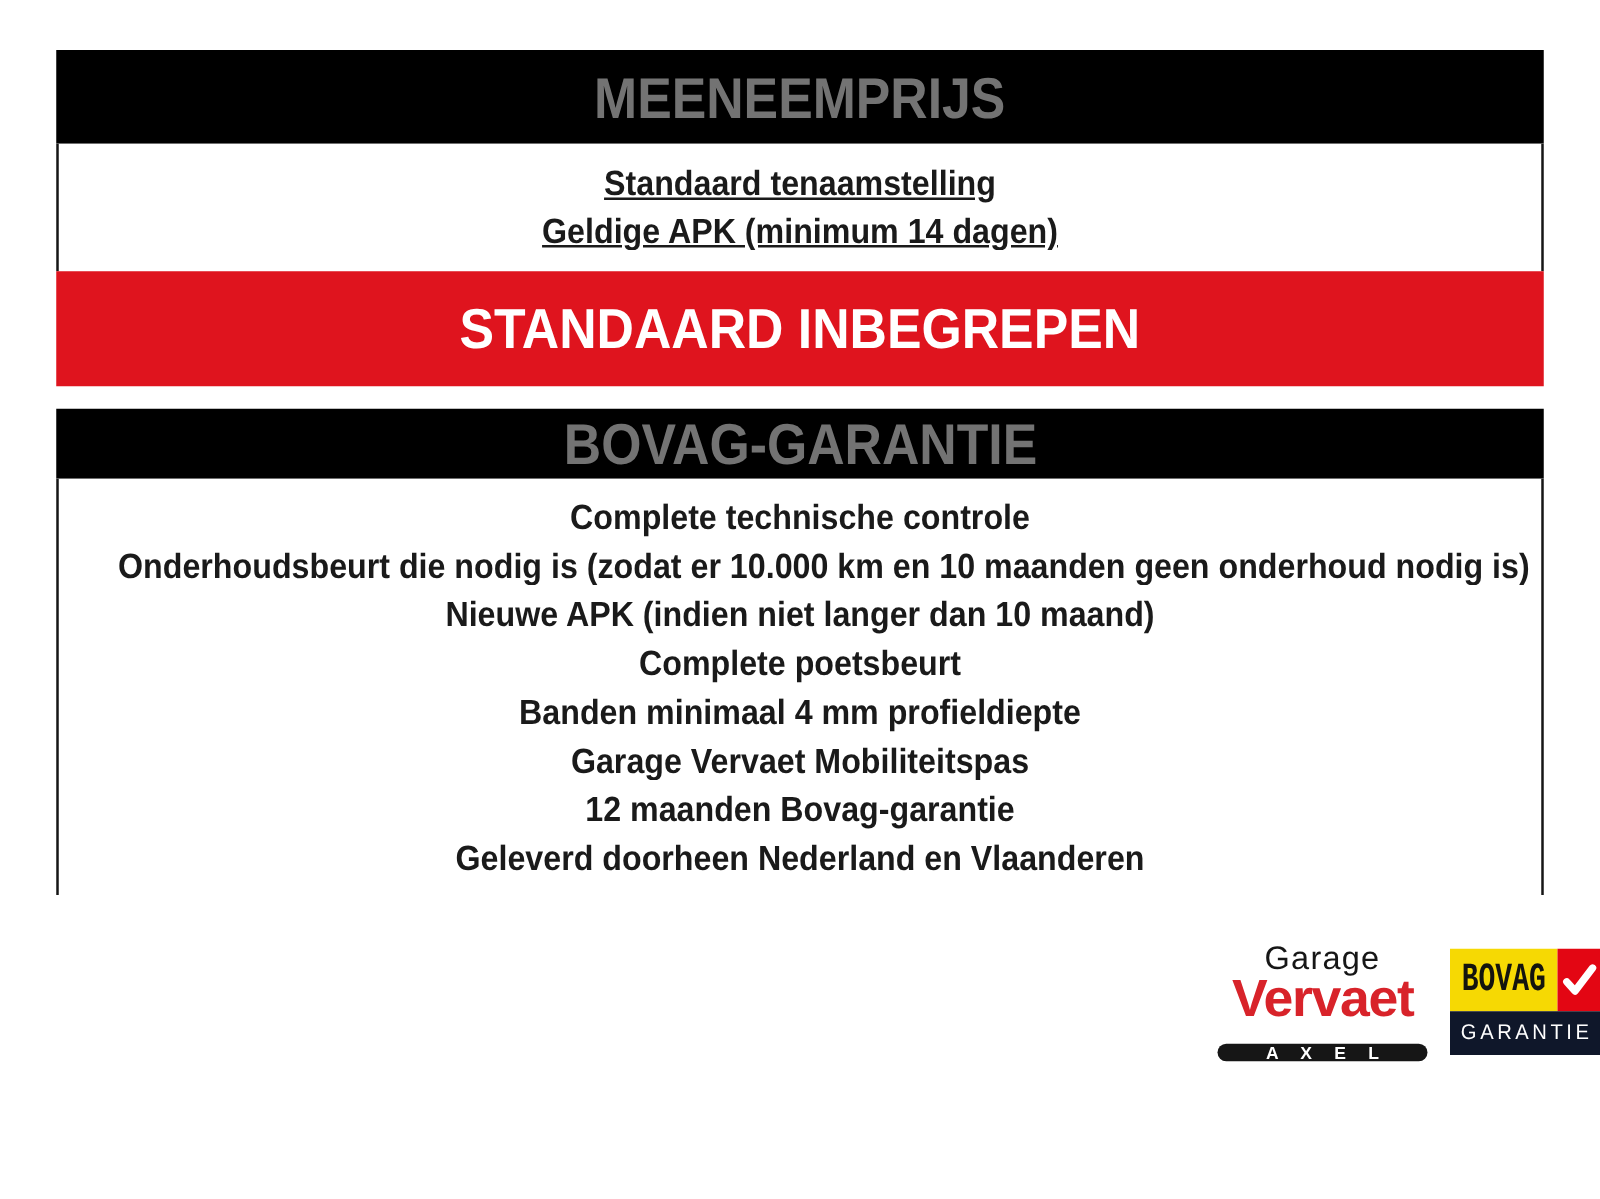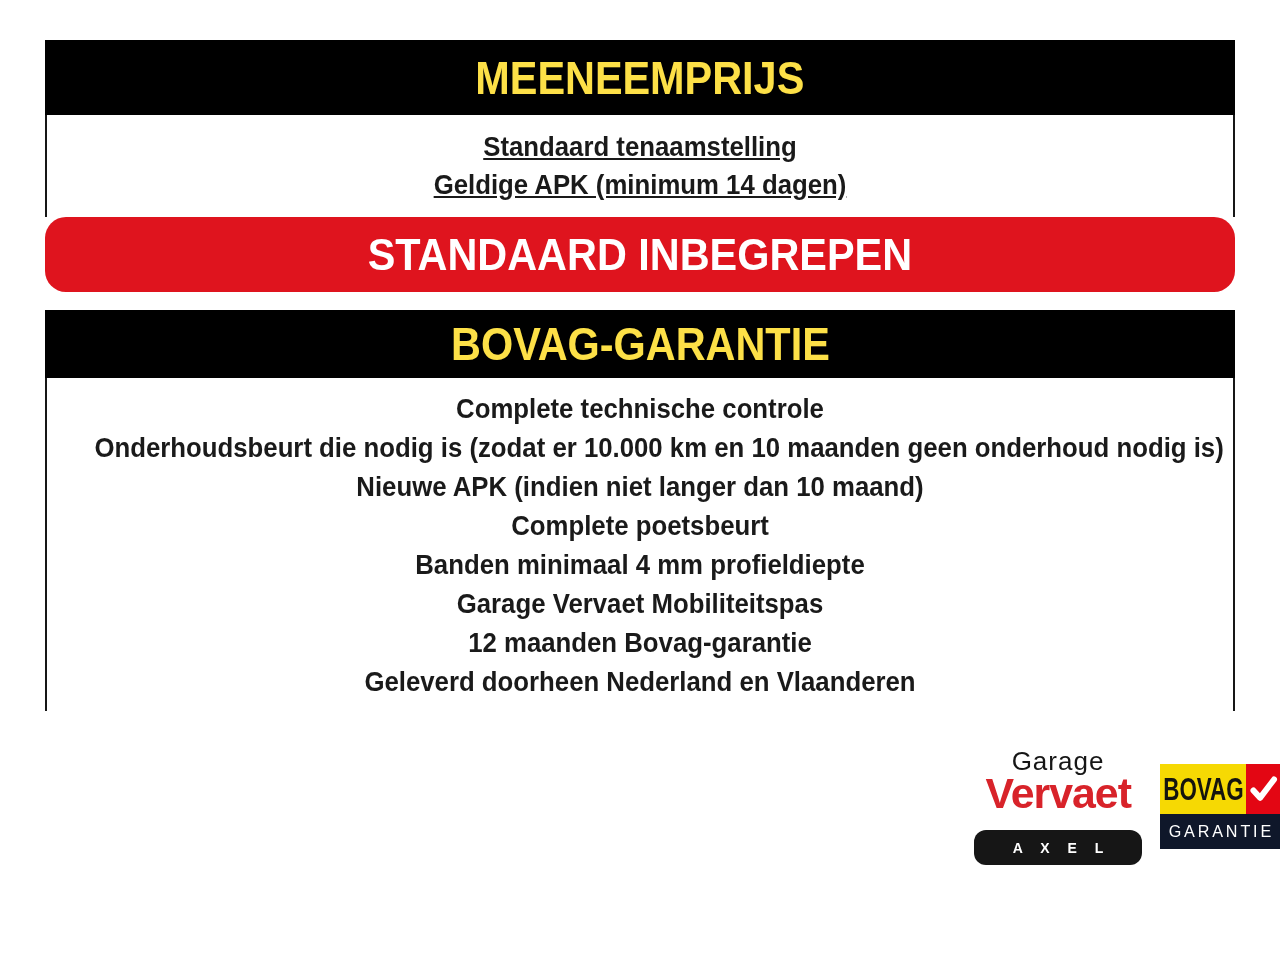--- a/index.html
+++ b/index.html
@@ -15,25 +15,25 @@
     background: #ffffff;
   }
   .card {
     width: 1190px;
     margin: 0 auto;
   }
   .card + .card { margin-top: 18px; }
 
   .card-header {
     background: #000000;
-    color: #fde047;
+    color: #737373;
     display: flex; align-items: center; justify-content: center;
   }
   .card-header.h1 { height: 75px; }
-  .card-header.h2 { height: 68px; }
+  .card-header.h2 { height: 56px; }
   .card-header .hd-text {
     font-size: 46px;
     font-weight: 700;
     letter-spacing: 0px;
     transform: scaleX(0.90);
     white-space: nowrap;
   }
 
   .card-body {
     background: #ffffff;
@@ -52,21 +52,21 @@
     transform: scaleX(0.92);
     color: #1a1a1a;
   }
   .card-body.b2 .body-line { line-height: 39px; }
 
   .card-banner {
     background: #df141e;
     color: #ffffff;
     display: flex; align-items: center; justify-content: center;
   }
-  .card-banner.r1 { height: 75px; border-radius: 21px; }
+  .card-banner.r1 { height: 92px; }
   .card-banner.r2 { height: 76px; }
   .card-banner .bn-text {
     font-size: 45px;
     font-weight: 700;
     transform: scaleX(0.92);
     white-space: nowrap;
   }
 
   .footer {
     margin-top: 37px;
@@ -93,38 +93,38 @@
     font-weight: 700;
     color: #d8232a;
     letter-spacing: -1px;
     line-height: 40px;
     transform: scaleX(1.02);
   }
   .gv-pill {
     margin-top: 16px;
     background: #161616;
     border-radius: 12px;
-    width: 168px; height: 35px;
+    width: 168px; height: 14px;
     display: flex; align-items: center; justify-content: center;
   }
   .gv-pill-text {
     color: #ffffff;
     font-size: 14px;
     font-weight: 700;
     letter-spacing: 7px;
     text-indent: 7px;
     line-height: 14px;
   }
 
   
   .bovag-logo {
     width: 120px; height: 85px;
     display: flex; flex-direction: column;
   }
-  .bovag-top { display: flex; height: 50px; }
+  .bovag-top { display: flex; height: 50px; font-family: Liberation Mono, monospace; }
   .bovag-yellow {
     background: #f6d903;
     width: 86px; height: 50px;
     display: flex; align-items: center; justify-content: center;
   }
   .bovag-brand {
     color: #14140e;
     font-size: 32px;
     font-weight: 700;
     transform: scaleX(0.70);

